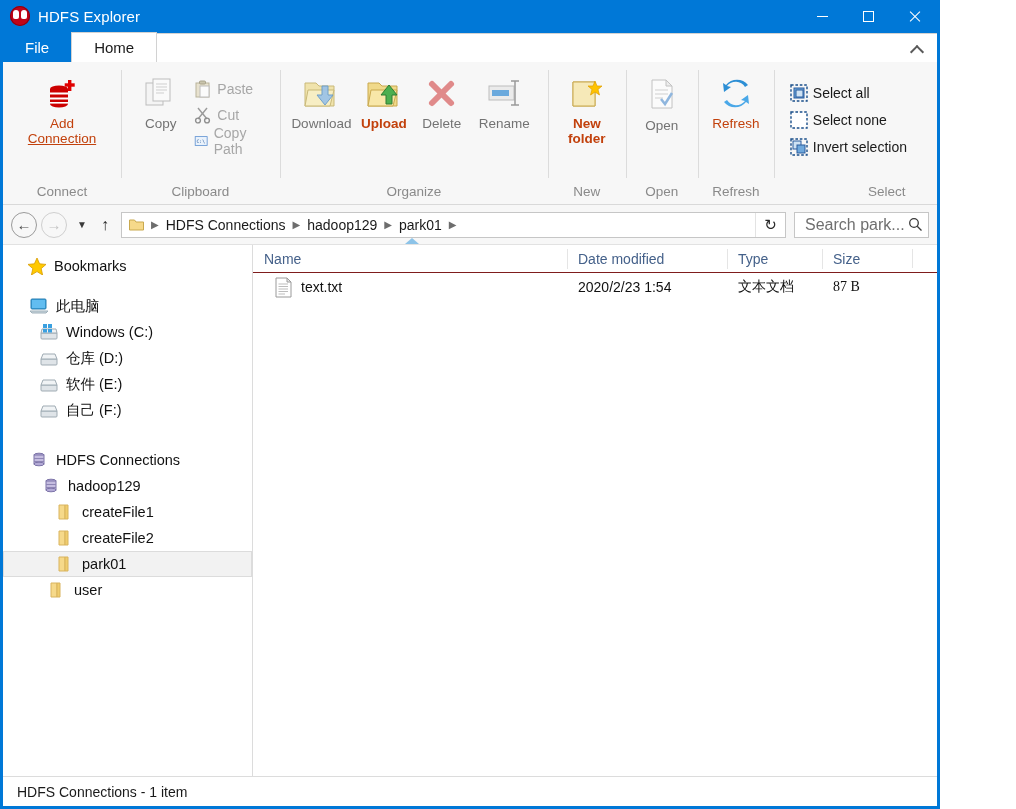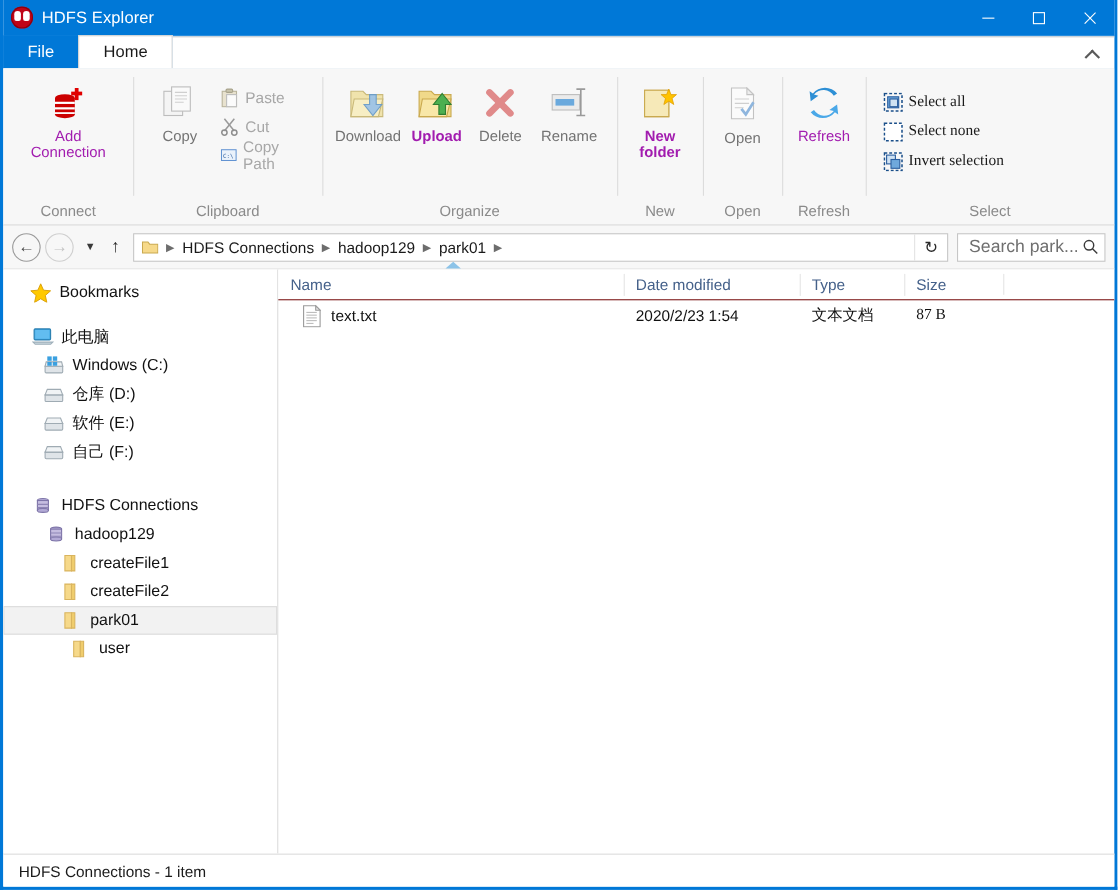--- a/index.html
+++ b/index.html
@@ -4,21 +4,21 @@
 <style>
   * { box-sizing: border-box; }
   html, body { margin: 0; padding: 0; }
   body {
     width: 1016px; height: 809px;
     font-family: "Liberation Sans", sans-serif;
     background: #ffffff;
     overflow: hidden;
   }
   .window {
-    width: 1016px; height: 809px;
+    width: 940px; height: 809px;
     border: 3px solid #0078d7;
     border-top: none;
     background: #ffffff;
     display: flex; flex-direction: column;
     position: relative;
   }
 
   
   .titlebar {
     height: 32px; background: #0078d7;
@@ -128,21 +128,21 @@
     height: 22px; text-align: center;
     font-size: 13.5px; color: #8a8a8a;
     line-height: 20px;
   }
   .big-btn {
     width: 86px; display: flex; flex-direction: column;
     align-items: center; padding-top: 6px;
     text-align: center; cursor: default;
   }
   .big-btn .cap {
-    font-size: 13.5px; line-height: 15px; margin-top: 5px; color: #a21caf;
+    font-size: 13.5px; line-height: 15px; margin-top: 5px; color: #c2410c;
   }
   .big-btn.disabled .cap { color: #737373; }
   .small-row {
     display: flex; align-items: center; gap: 5px;
     height: 26px; padding: 0 4px;
     font-size: 14px; color: #1a1a1a;
   }
   .small-row.disabled { color: #a7a7a7; }
   .small-col { display: flex; flex-direction: column; padding-top: 5px; }
 
@@ -315,21 +315,21 @@
             <ellipse cx="12" cy="12" rx="9" ry="3.4" fill="#cc0000"></ellipse>
             <rect x="3" y="12" width="18" height="15" fill="#cc0000"></rect>
             <ellipse cx="12" cy="27" rx="9" ry="3.4" fill="#cc0000"></ellipse>
             <rect x="3" y="15.5" width="18" height="2" fill="#ffffff"></rect>
             <rect x="3" y="20.5" width="18" height="2" fill="#ffffff"></rect>
             <rect x="3" y="25" width="18" height="1.6" fill="#ffffff"></rect>
             <rect x="21" y="3" width="3.4" height="11" fill="#e00000"></rect>
             <rect x="17.7" y="6.3" width="10" height="3.4" fill="#e00000"></rect>
           </svg>
           <span class="cap">Add</span>
-          <span class="cap" style="margin-top:0;">Connection</span>
+          <span class="cap" style="margin-top:0;text-decoration:underline;">Connection</span>
         </div>
       </div>
       <div class="rib-label">Connect</div>
     </div>
 
     <div class="rib-group" style="width:184px;">
       <div class="rib-body">
         <div class="big-btn disabled" style="width:72px;">
           <svg class="ico" width="34" height="34" viewBox="0 0 34 34">
             <rect x="2" y="6" width="17" height="22" fill="#f4f4f4" stroke="#bdbdbd"></rect>
@@ -458,21 +458,21 @@
             <path d="M8 23 a11 11 0 0 0 18 1 l-4 -1 l7 -5 l1 9 l-3 -2 a14 14 0 0 1 -22 0 Z" fill="#4aa8e8"></path>
           </svg>
           <span class="cap">Refresh</span>
         </div>
       </div>
       <div class="rib-label">Refresh</div>
     </div>
 
     <div class="rib-group" style="width:auto;flex:1;">
       <div class="rib-body" style="padding-left:12px;">
-        <div class="small-col" style="padding-top:8px;font-family:Liberation Serif, serif;">
+        <div class="small-col" style="padding-top:8px;">
           <div class="small-row" style="height:27px;">
             <svg width="18" height="18" viewBox="0 0 18 18">
               <rect x="1" y="1" width="16" height="16" fill="none" stroke="#1a4f8a" stroke-width="1.4" stroke-dasharray="2.6 1.8"></rect>
               <rect x="4" y="4" width="10" height="10" fill="#6fa8dc" stroke="#2a5d9e"></rect>
               <rect x="6" y="6" width="7" height="7" fill="#cfe2f3" stroke="#2a5d9e"></rect>
             </svg>
             <span>Select all</span>
           </div>
           <div class="small-row" style="height:27px;">
             <svg width="18" height="18" viewBox="0 0 18 18">
@@ -632,21 +632,21 @@
       </div>
 
       <div class="tree-item selected" style="padding-left:51px;">
         <svg class="tree-ico" viewBox="0 0 20 18">
           <path d="M4 2 h6 v14 H4 Z" fill="#f6d98a" stroke="#d9b45e"></path>
           <path d="M10 2 h3 v14 h-3 Z" fill="#f0cd6d" stroke="#d9b45e"></path>
         </svg>
         <span>park01</span>
       </div>
 
-      <div class="tree-item" style="padding-left:60px;">
+      <div class="tree-item" style="padding-left:44px;">
         <svg class="tree-ico" viewBox="0 0 20 18">
           <path d="M4 2 h6 v14 H4 Z" fill="#f6d98a" stroke="#d9b45e"></path>
           <path d="M10 2 h3 v14 h-3 Z" fill="#f0cd6d" stroke="#d9b45e"></path>
         </svg>
         <span>user</span>
       </div>
     </div>
 
     <div class="filepane">
       <div class="col-head">

